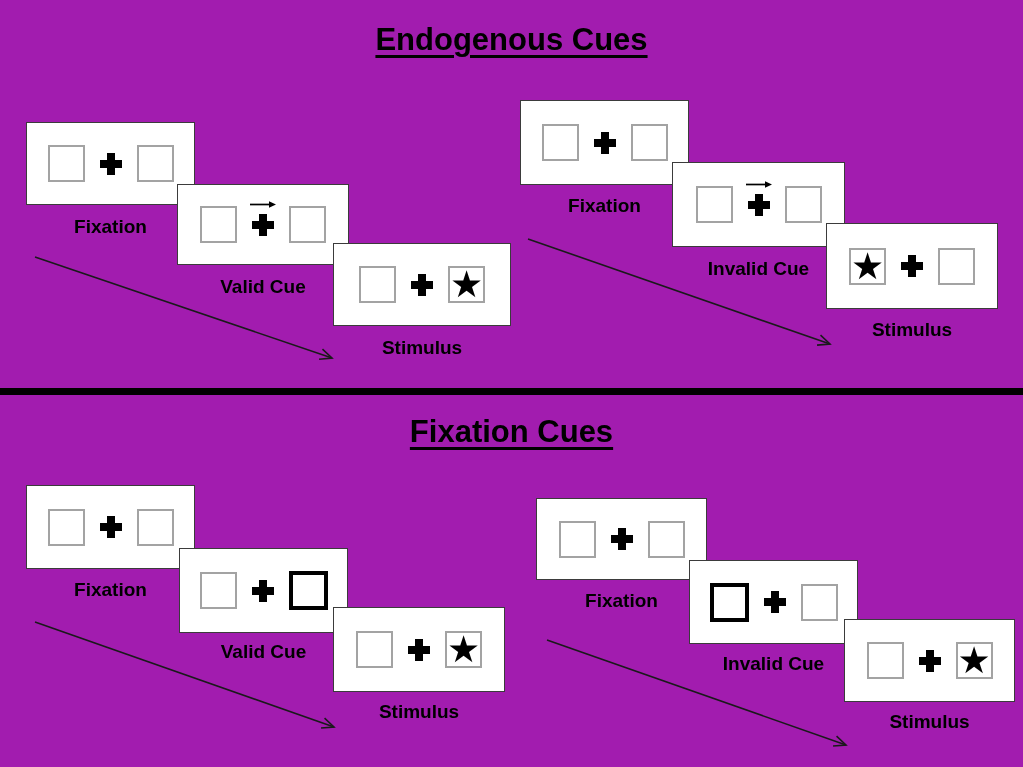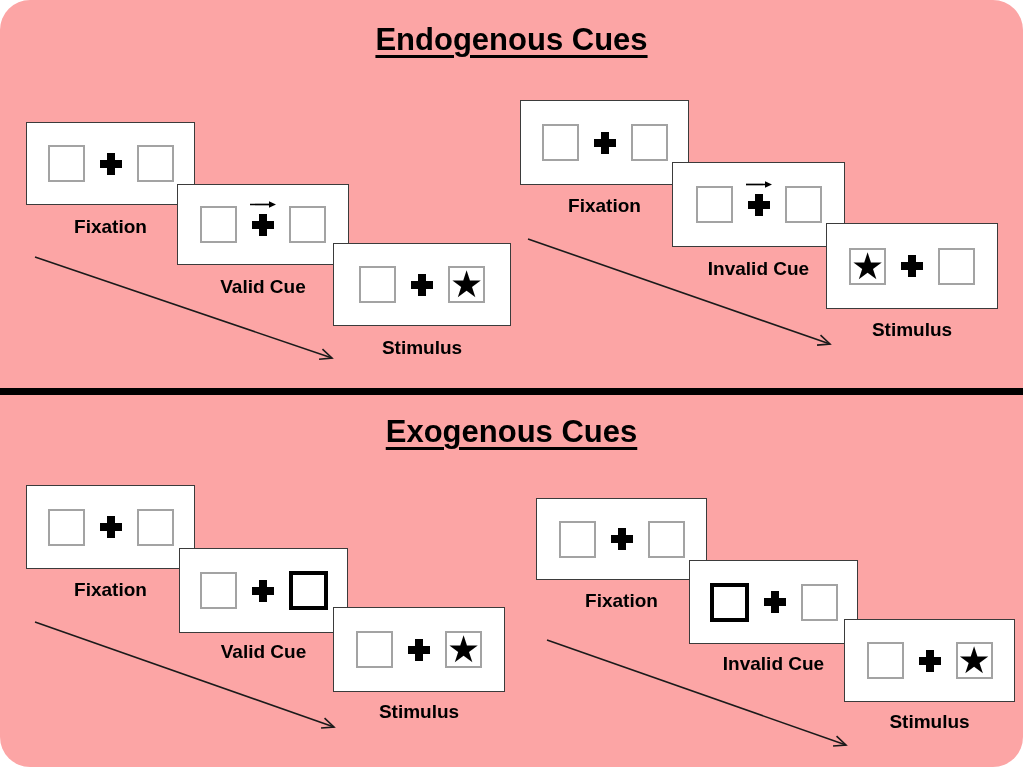--- a/index.html
+++ b/index.html
@@ -1,18 +1,18 @@
 <!DOCTYPE html>
 <html><head>
 <meta charset="utf-8">
 <style>
   html,body{margin:0;padding:0;background:#fff;}
   #canvas{
-    position:relative;width:1023px;height:767px;background:#fca5a5;overflow:hidden;
-    font-family:"Liberation Sans","DejaVu Sans",sans-serif;color:#000;border-radius:30px;
+    position:relative;width:1023px;height:767px;background:#a21caf;overflow:hidden;
+    font-family:"Liberation Sans","DejaVu Sans",sans-serif;color:#000;
   }
   .section-title{
     position:absolute;left:0;width:1023px;text-align:center;
     font-size:31px;font-weight:bold;
     text-decoration:underline;text-decoration-thickness:2.5px;text-underline-offset:5px;
   }
   #title-endogenous{top:22px;}
   #title-exogenous{top:414px;}
   #divider{position:absolute;left:0;top:388px;width:1023px;height:7px;background:#000;}
 
@@ -134,21 +134,21 @@
         <div class="plus"></div>
       </div>
       <div class="box"></div>
     </div>
   <div class="plabel" id="l-ei0">Fixation</div>
   <div class="plabel" id="l-ei1">Invalid Cue</div>
   <div class="plabel" id="l-ei2">Stimulus</div>
 
   <div id="divider"></div>
 
-  <div class="section-title" id="title-exogenous">Exogenous Cues</div>
+  <div class="section-title" id="title-exogenous">Fixation Cues</div>
 
   <div class="panel z1" id="p-xv0">
       <div class="box"></div>
       <div class="center-cell">
         <div class="plus"></div>
       </div>
       <div class="box"></div>
     </div>
   <div class="panel z2" id="p-xv1">
       <div class="box"></div>

